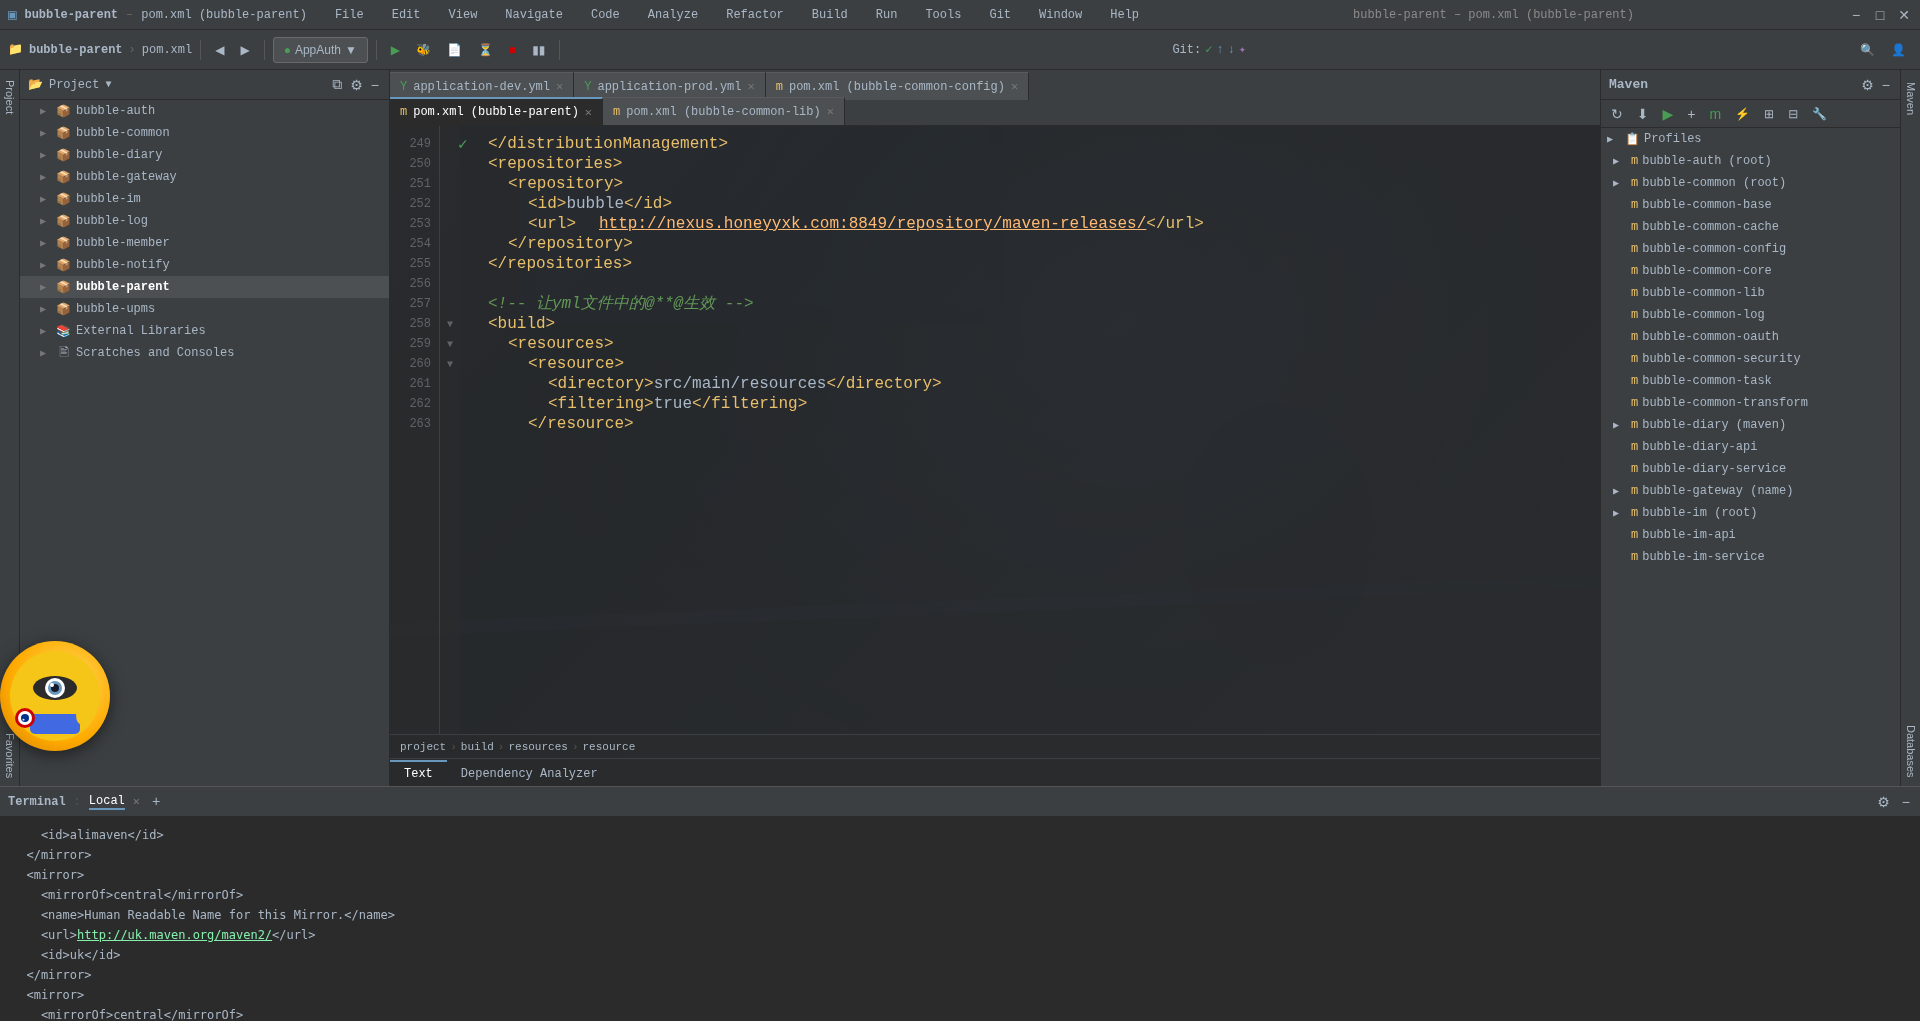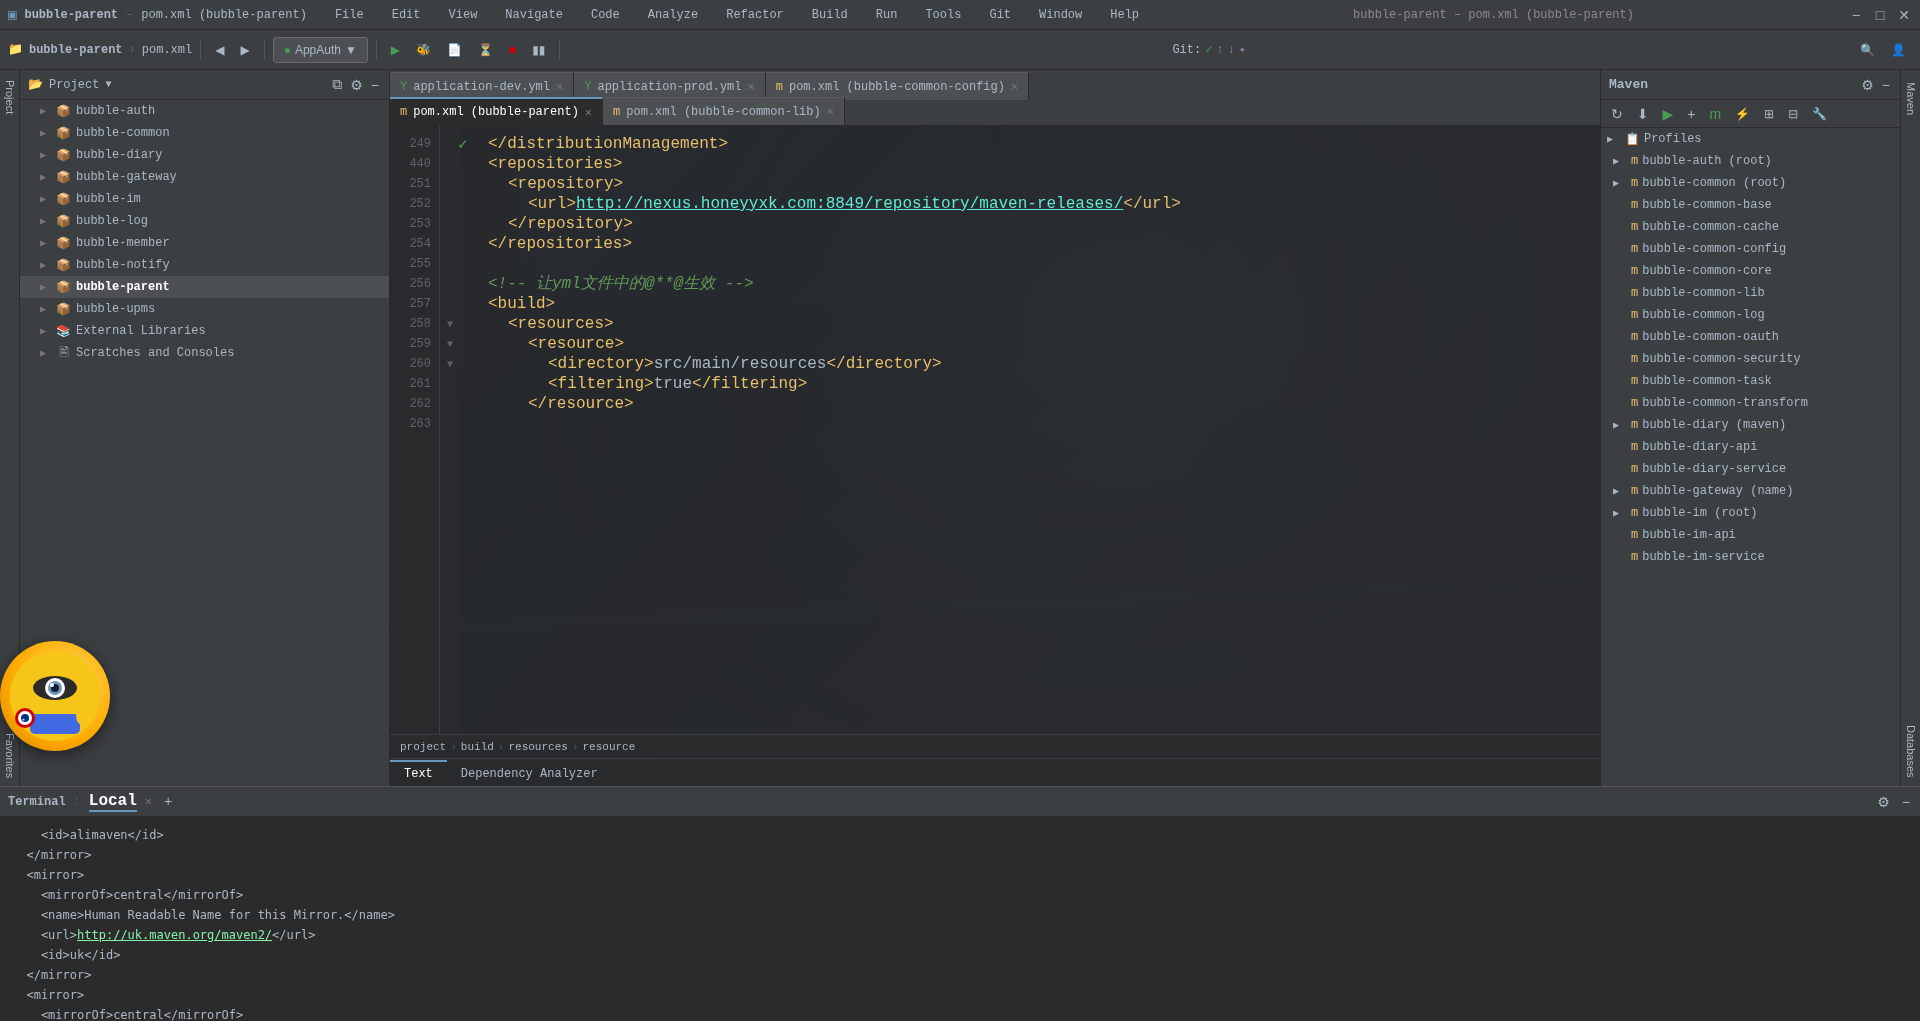--- a/index.html
+++ b/index.html
@@ -315,21 +315,21 @@
       height: 20px;
       display: flex;
       align-items: center;
       font-size: 16px;
       line-height: 20px;
       white-space: nowrap;
     }
     .tag { color: #e8bf6a; }
     .cm { color: #629755; font-style: italic; }
     .tx { color: #a9b7c6; }
-    .lk { color: #5eead4; text-decoration: underline; }
+    .lk { color: #fdba74; text-decoration: underline; margin-left: 23px; }
     .indent { display: inline-block; width: 20px; }
 
     
     .breadcrumb-bar {
       height: 24px;
       background: rgba(43,43,43,0.9);
       display: flex;
       align-items: center;
       padding: 0 10px;
       font-size: 11px;
@@ -437,24 +437,23 @@
       justify-content: space-between;
       padding: 0 8px;
       border-bottom: 1px solid #2b2b2b;
     }
     .terminal-tabs {
       display: flex;
       align-items: center;
       gap: 8px;
     }
     .terminal-tab {
-      font-size: 16px;
-      color: #a9b7c6;
-      cursor: pointer;
-      font-weight: bold;
+      font-size: 12px;
+      color: #a9b7c6;
+      cursor: pointer;
     }
     .terminal-tab.active { color: #fff; border-bottom: 2px solid #6897bb; }
     .terminal-close {
       font-size: 12px;
       color: #777;
       cursor: pointer;
     }
     .terminal-add {
       font-size: 14px;
       color: #a9b7c6;
@@ -734,21 +733,21 @@
         <span class="tab-close">✕</span>
       </div>
     </div>
 
     <div class="editor-content">
 
       <div style="position:absolute;left:68px;top:8px;color:#499c54;font-size:16px;z-index:5;">✓</div>
 
       <div class="line-numbers">
         <div class="ln">249</div>
-        <div class="ln">440</div>
+        <div class="ln">250</div>
         <div class="ln">251</div>
         <div class="ln">252</div>
         <div class="ln">253</div>
         <div class="ln">254</div>
         <div class="ln">255</div>
         <div class="ln">256</div>
         <div class="ln">257</div>
         <div class="ln">258</div>
         <div class="ln">259</div>
         <div class="ln">260</div>
@@ -784,20 +783,28 @@
         </div>
         <div class="code-line">
           <span class="indent"></span>
             <span class="indent"></span>
             <span class="tag">&lt;repository&gt;</span>
         </div>
         <div class="code-line">
           <span class="indent"></span>
             <span class="indent"></span>
             <span class="indent"></span>
+            <span class="tag">&lt;id&gt;</span>
+            <span class="tx">bubble</span>
+            <span class="tag">&lt;/id&gt;</span>
+        </div>
+        <div class="code-line">
+          <span class="indent"></span>
+            <span class="indent"></span>
+            <span class="indent"></span>
             <span class="tag">&lt;url&gt;</span>
             <span class="lk">http://nexus.honeyyxk.com:8849/repository/maven-releases/</span>
             <span class="tag">&lt;/url&gt;</span>
         </div>
         <div class="code-line">
           <span class="indent"></span>
             <span class="indent"></span>
             <span class="tag">&lt;/repository&gt;</span>
         </div>
         <div class="code-line">

